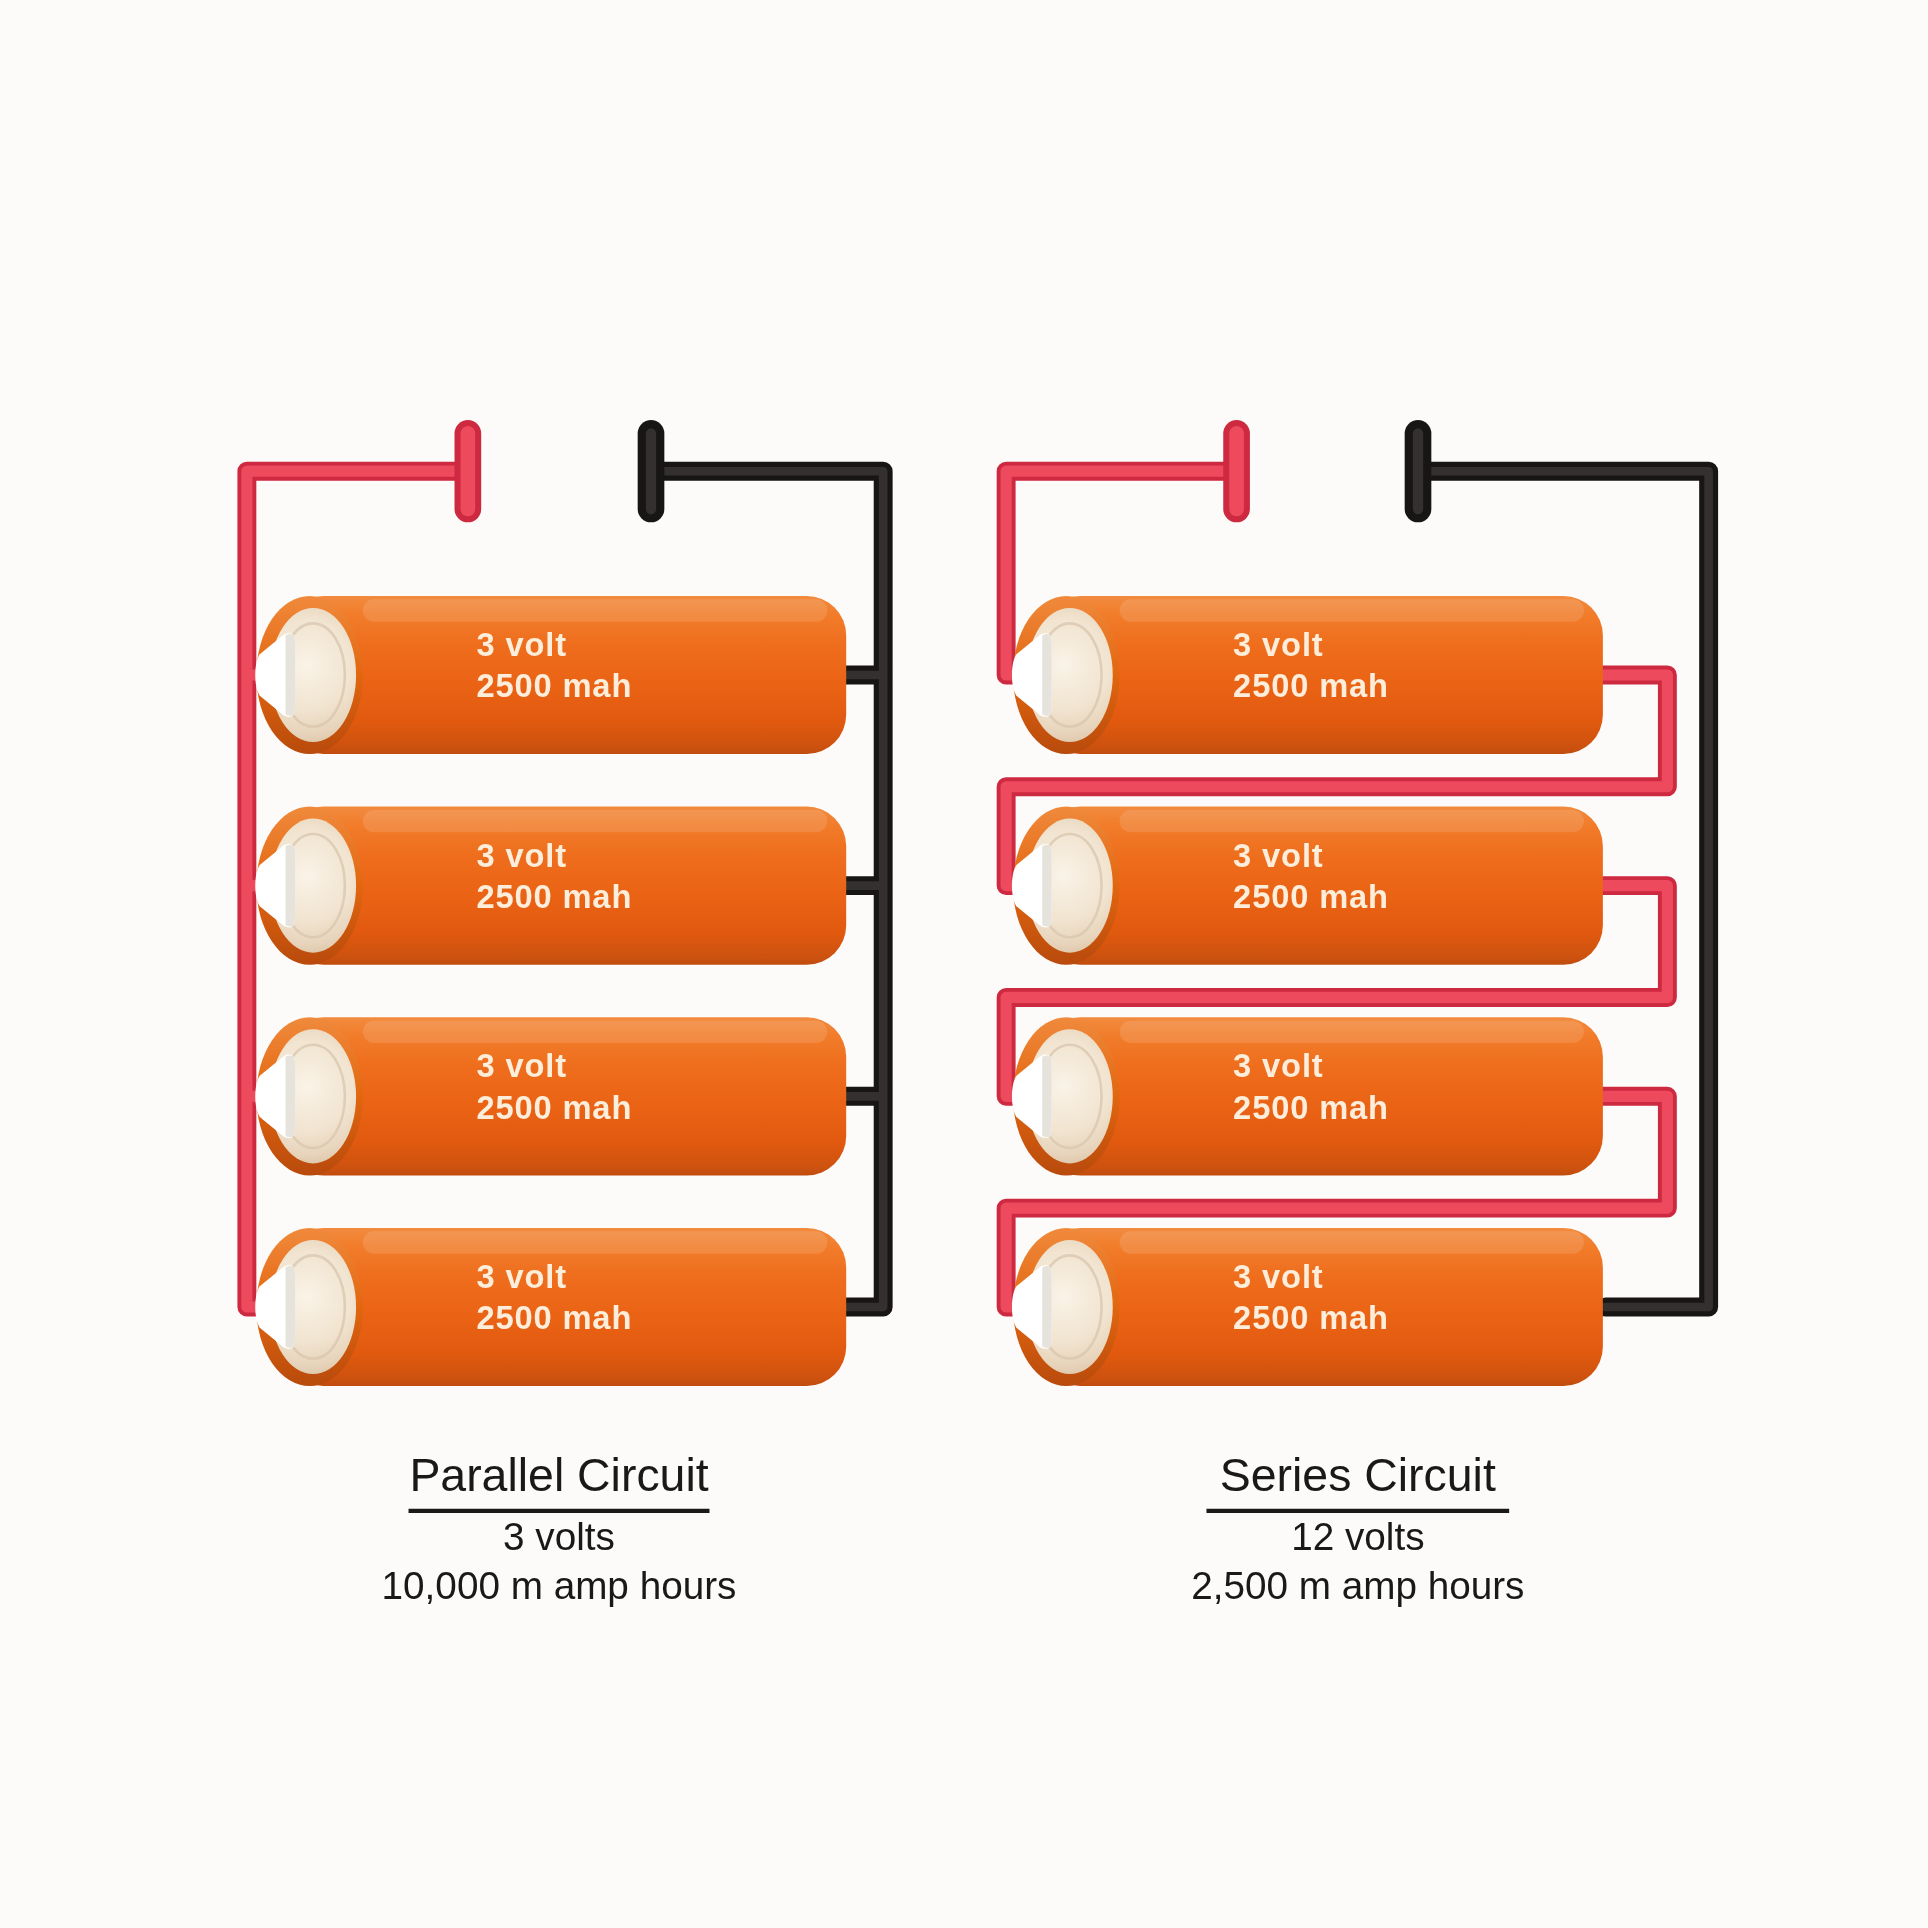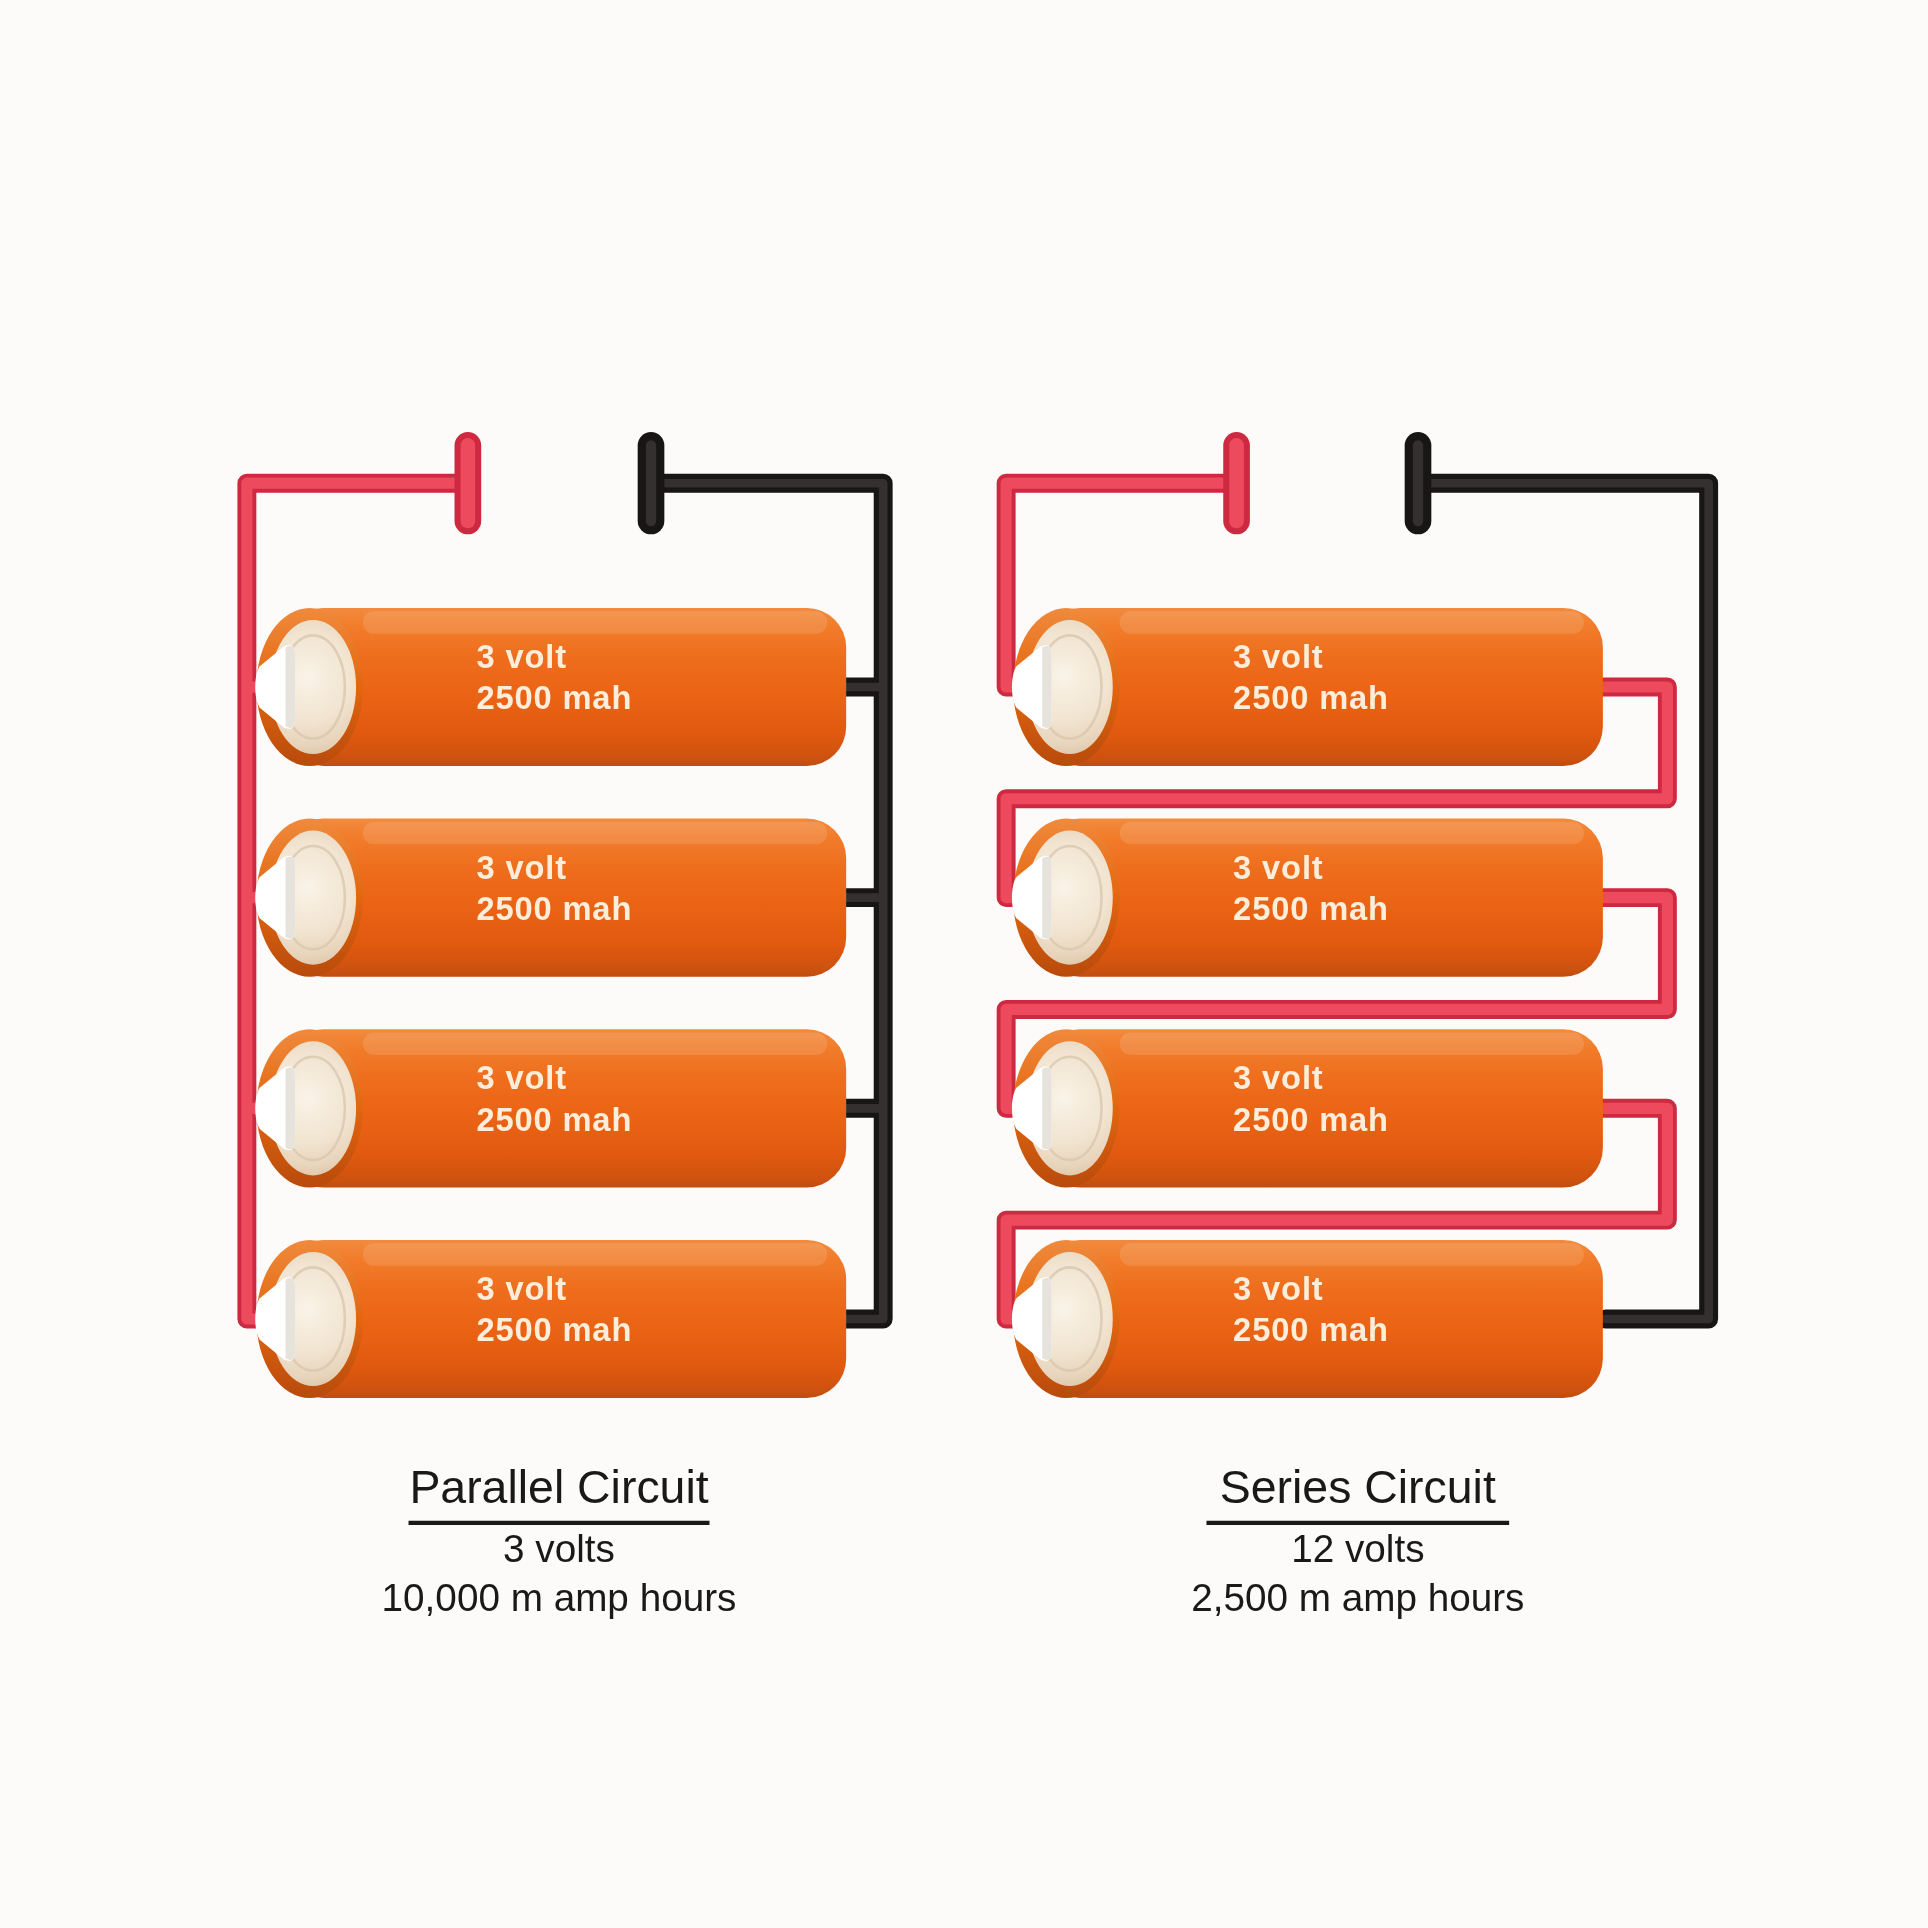--- a/index.html
+++ b/index.html
@@ -7,21 +7,21 @@
     --wire-red:#e73b4f;
     --wire-red-dark:#cd2940;
     --wire-red-light:#ee4a5d;
     --wire-black:#181515;
     --wire-black-light:#353030;
     --label:#191919;
     --bat-text:#fceedb;
   }
   html,body{margin:0;padding:0;background:var(--bg);}
   .stage{
-    width:1928px;height:1761px;margin:12px auto;position:relative;background:var(--bg);
+    width:1928px;height:1761px;margin:0 auto;position:relative;background:var(--bg);
   }
   svg{display:block;width:100%;height:100%;}
   .wire{fill:none;stroke-linecap:round;stroke-linejoin:round;}
   .red-base{stroke:var(--wire-red-dark);stroke-width:22;}
   .red-top{stroke:var(--wire-red-light);stroke-width:13;}
   .blk-base{stroke:var(--wire-black);stroke-width:22;}
   .blk-top{stroke:var(--wire-black-light);stroke-width:10;}
   .term-red-base{stroke:var(--wire-red-dark);stroke-width:31;}
   .term-red-top{stroke:var(--wire-red-light);stroke-width:17;}
   .term-blk-base{stroke:var(--wire-black);stroke-width:31;}

